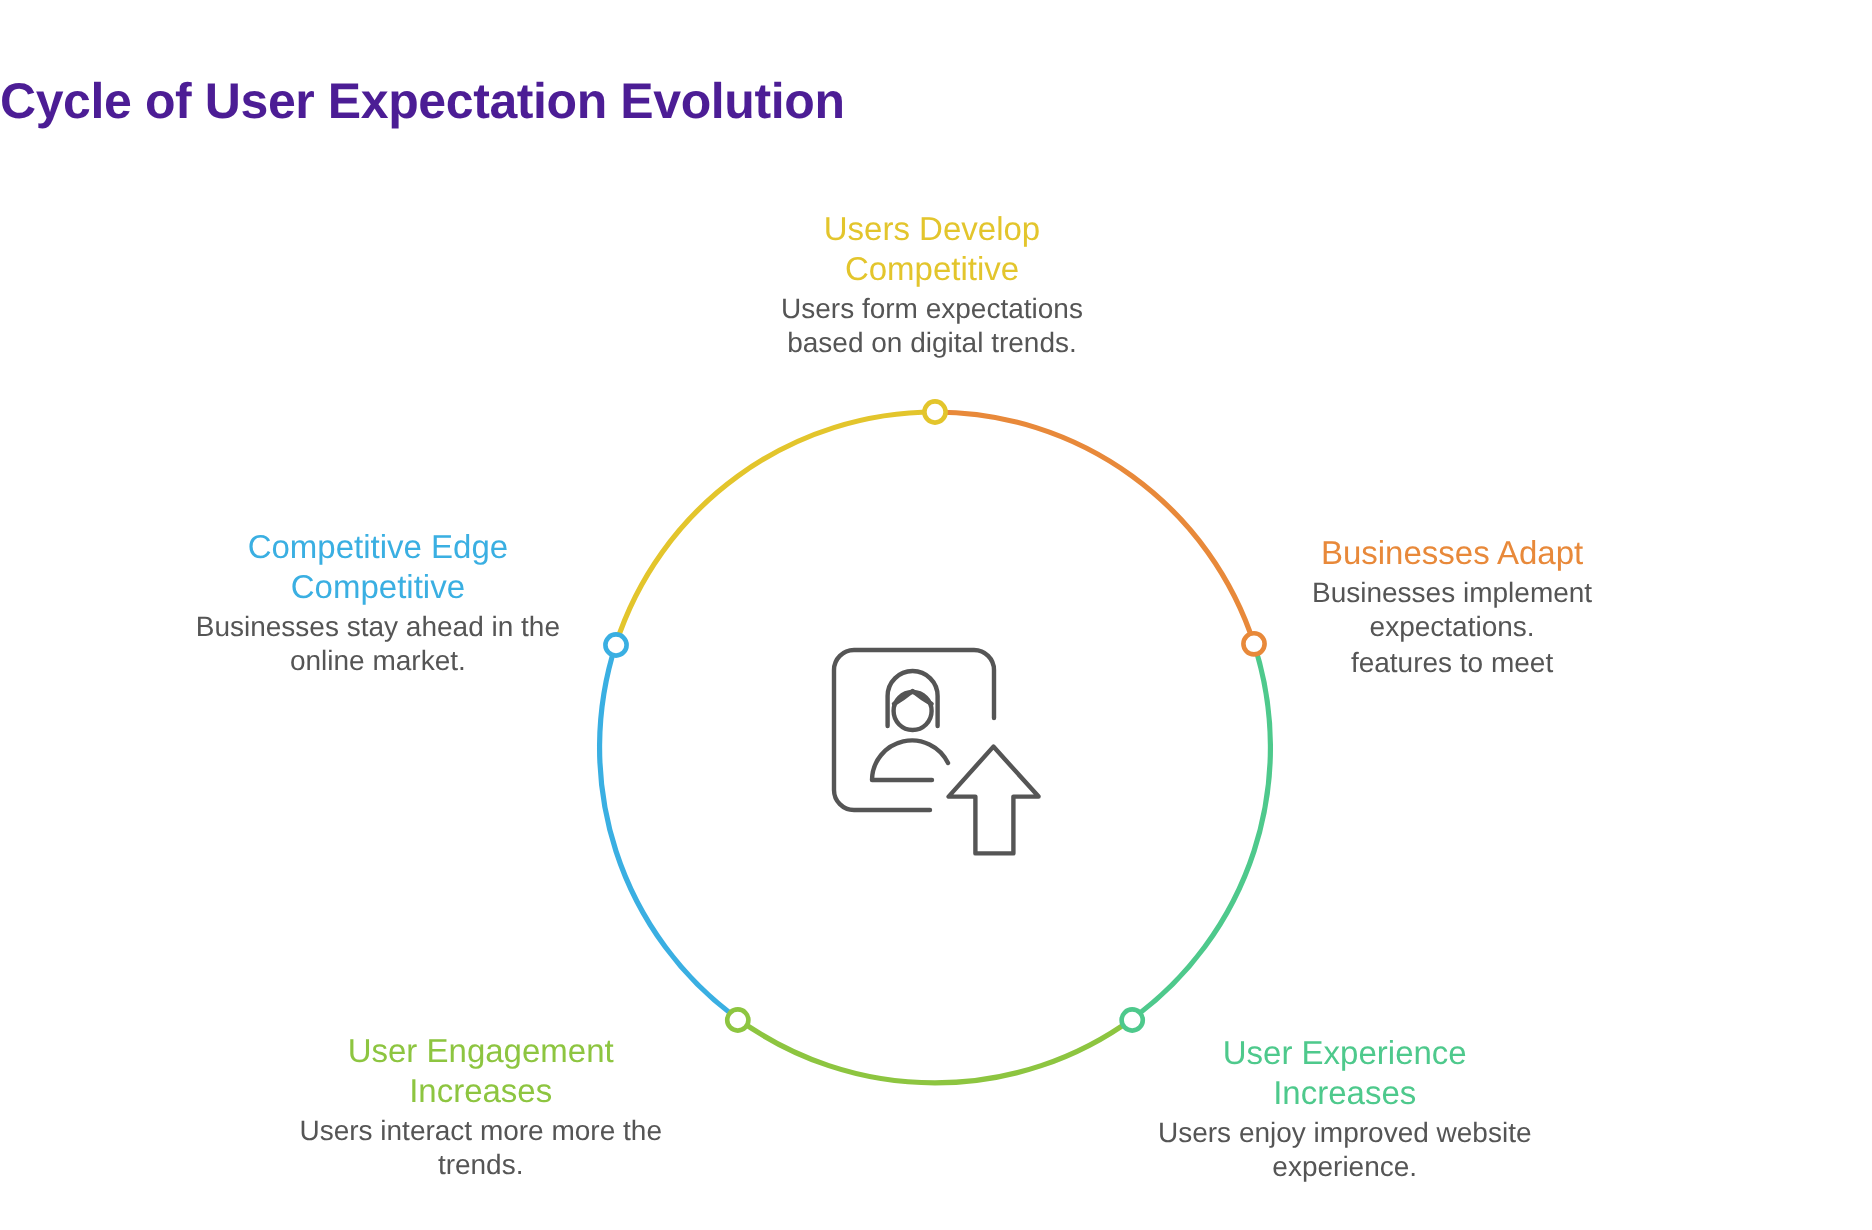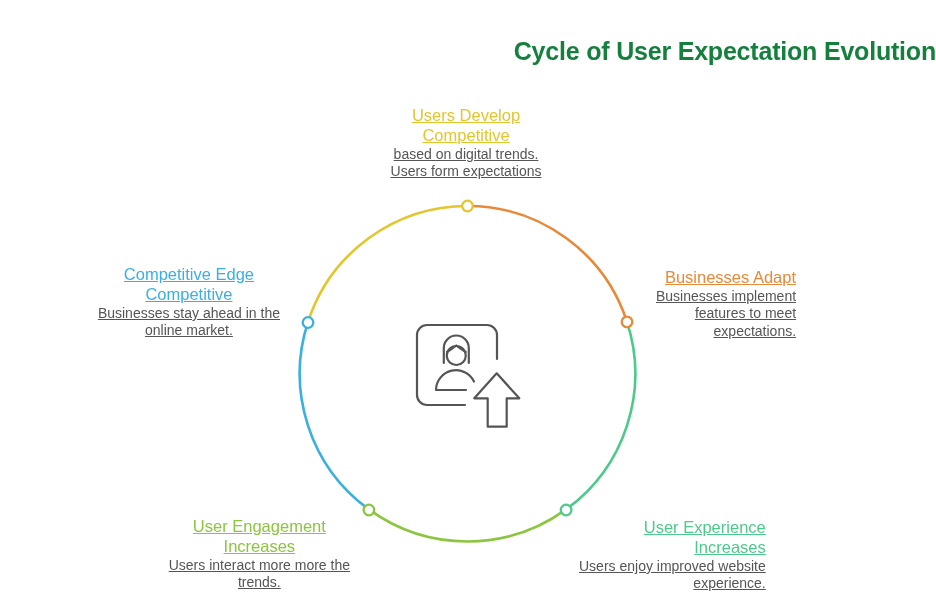--- a/index.html
+++ b/index.html
@@ -1,32 +1,32 @@
 <!DOCTYPE html>
 <html><head>
   <meta charset="utf-8">
   <style>
     html, body { margin: 0; padding: 0; background: #ffffff; }
     body { width: 936px; height: 615px; position: relative; overflow: hidden;
            font-family: "Liberation Sans", "DejaVu Sans", sans-serif; }
-    .page-title { position: absolute; left: 0; top: 35px; width: 936px; text-align: right;
-                  font-size: 25px; font-weight: bold; color: #15803d; line-height: 32px;
+    .page-title { position: absolute; left: 0; top: 35px; width: 936px; text-align: left;
+                  font-size: 25px; font-weight: bold; color: #4c1d95; line-height: 32px;
                   letter-spacing: -0.2px; }
     svg.diagram { position: absolute; left: 0; top: 0; }
     .step { position: absolute; }
     .step .t { font-size: 16.5px; line-height: 20px; white-space: nowrap; }
     .step .d { font-size: 14px; line-height: 17.4px; color: #555555; white-space: nowrap; margin-top: 1px; }
-    .step .line { display: block; text-decoration: underline; }
-    .align-left { text-align: right; }
+    .step .line { display: block; }
+    .align-left { text-align: center; }
     .align-right { text-align: center; }
     .align-center { text-align: center; }
     #step-top { left: 316px; width: 300px; top: 105px; }
     #step-right { left: 656px; top: 267px; }
     #step-left { right: 656px; top: 264px; }
-    #step-bl { right: 586px; top: 516px; }
+    #step-bl { right: 605px; top: 516px; }
     #step-br { left: 579px; top: 517px; }
   </style>
 </head>
 <body>
 
 <div class="page-title">Cycle of User Expectation Evolution</div>
 
 <svg class="diagram" width="936" height="615" viewBox="0 0 936 615">
   <g fill="none" stroke-width="2.6" stroke-linecap="round">
     <path d="M 467.5 206 A 167.7 167.7 0 0 1 627 321.9" stroke="#e8893a"></path>
@@ -51,33 +51,33 @@
     <path d="M 496.7 373.3 L 474.3 398.3 H 487.7 V 426.7 H 506.7 V 398.3 H 519.3 Z"></path>
   </g>
 </svg>
 
 <div class="step align-center" id="step-top">
   <div class="t" style="color:#e3c52c">
     <span class="line">Users Develop</span>
     <span class="line">Competitive</span>
   </div>
   <div class="d">
+    <span class="line">Users form expectations</span>
     <span class="line">based on digital trends.</span>
-    <span class="line">Users form expectations</span>
   </div>
 </div>
 
 <div class="step align-left" id="step-right">
   <div class="t" style="color:#e8893a">
     <span class="line">Businesses Adapt</span>
   </div>
   <div class="d">
     <span class="line">Businesses implement</span>
+    <span class="line">expectations.</span>
     <span class="line">features to meet</span>
-    <span class="line">expectations.</span>
   </div>
 </div>
 
 <div class="step align-left" id="step-br">
   <div class="t" style="color:#4ec98c">
     <span class="line">User Experience</span>
     <span class="line">Increases</span>
   </div>
   <div class="d">
     <span class="line">Users enjoy improved website</span>

